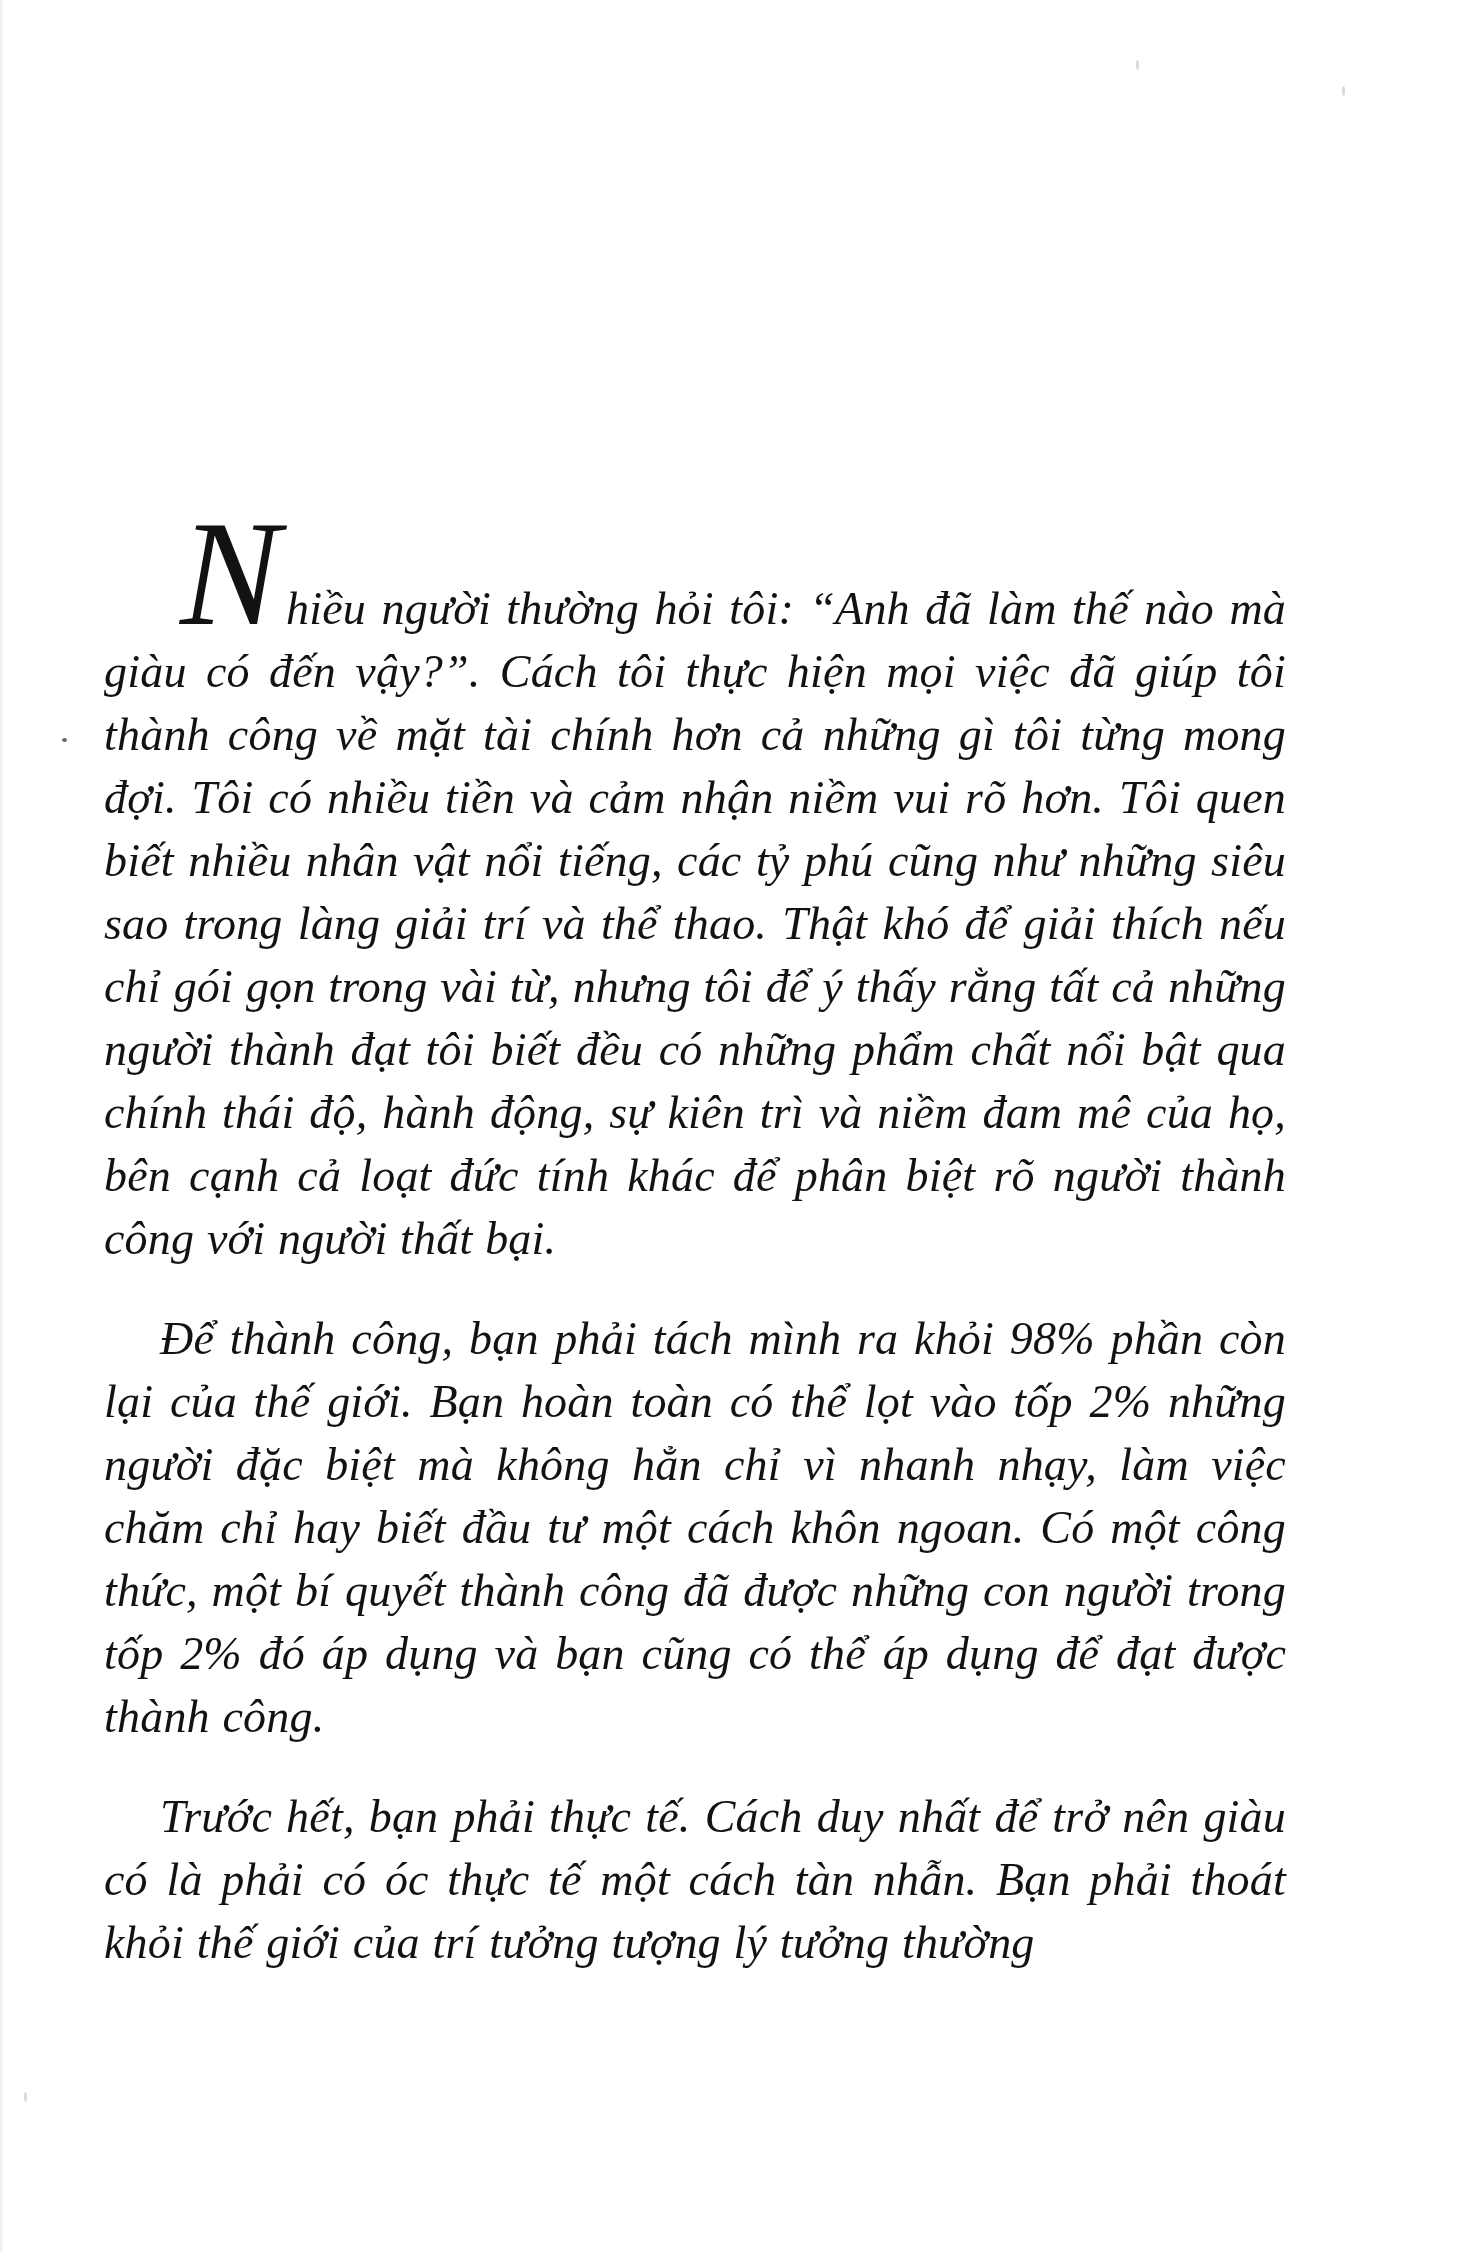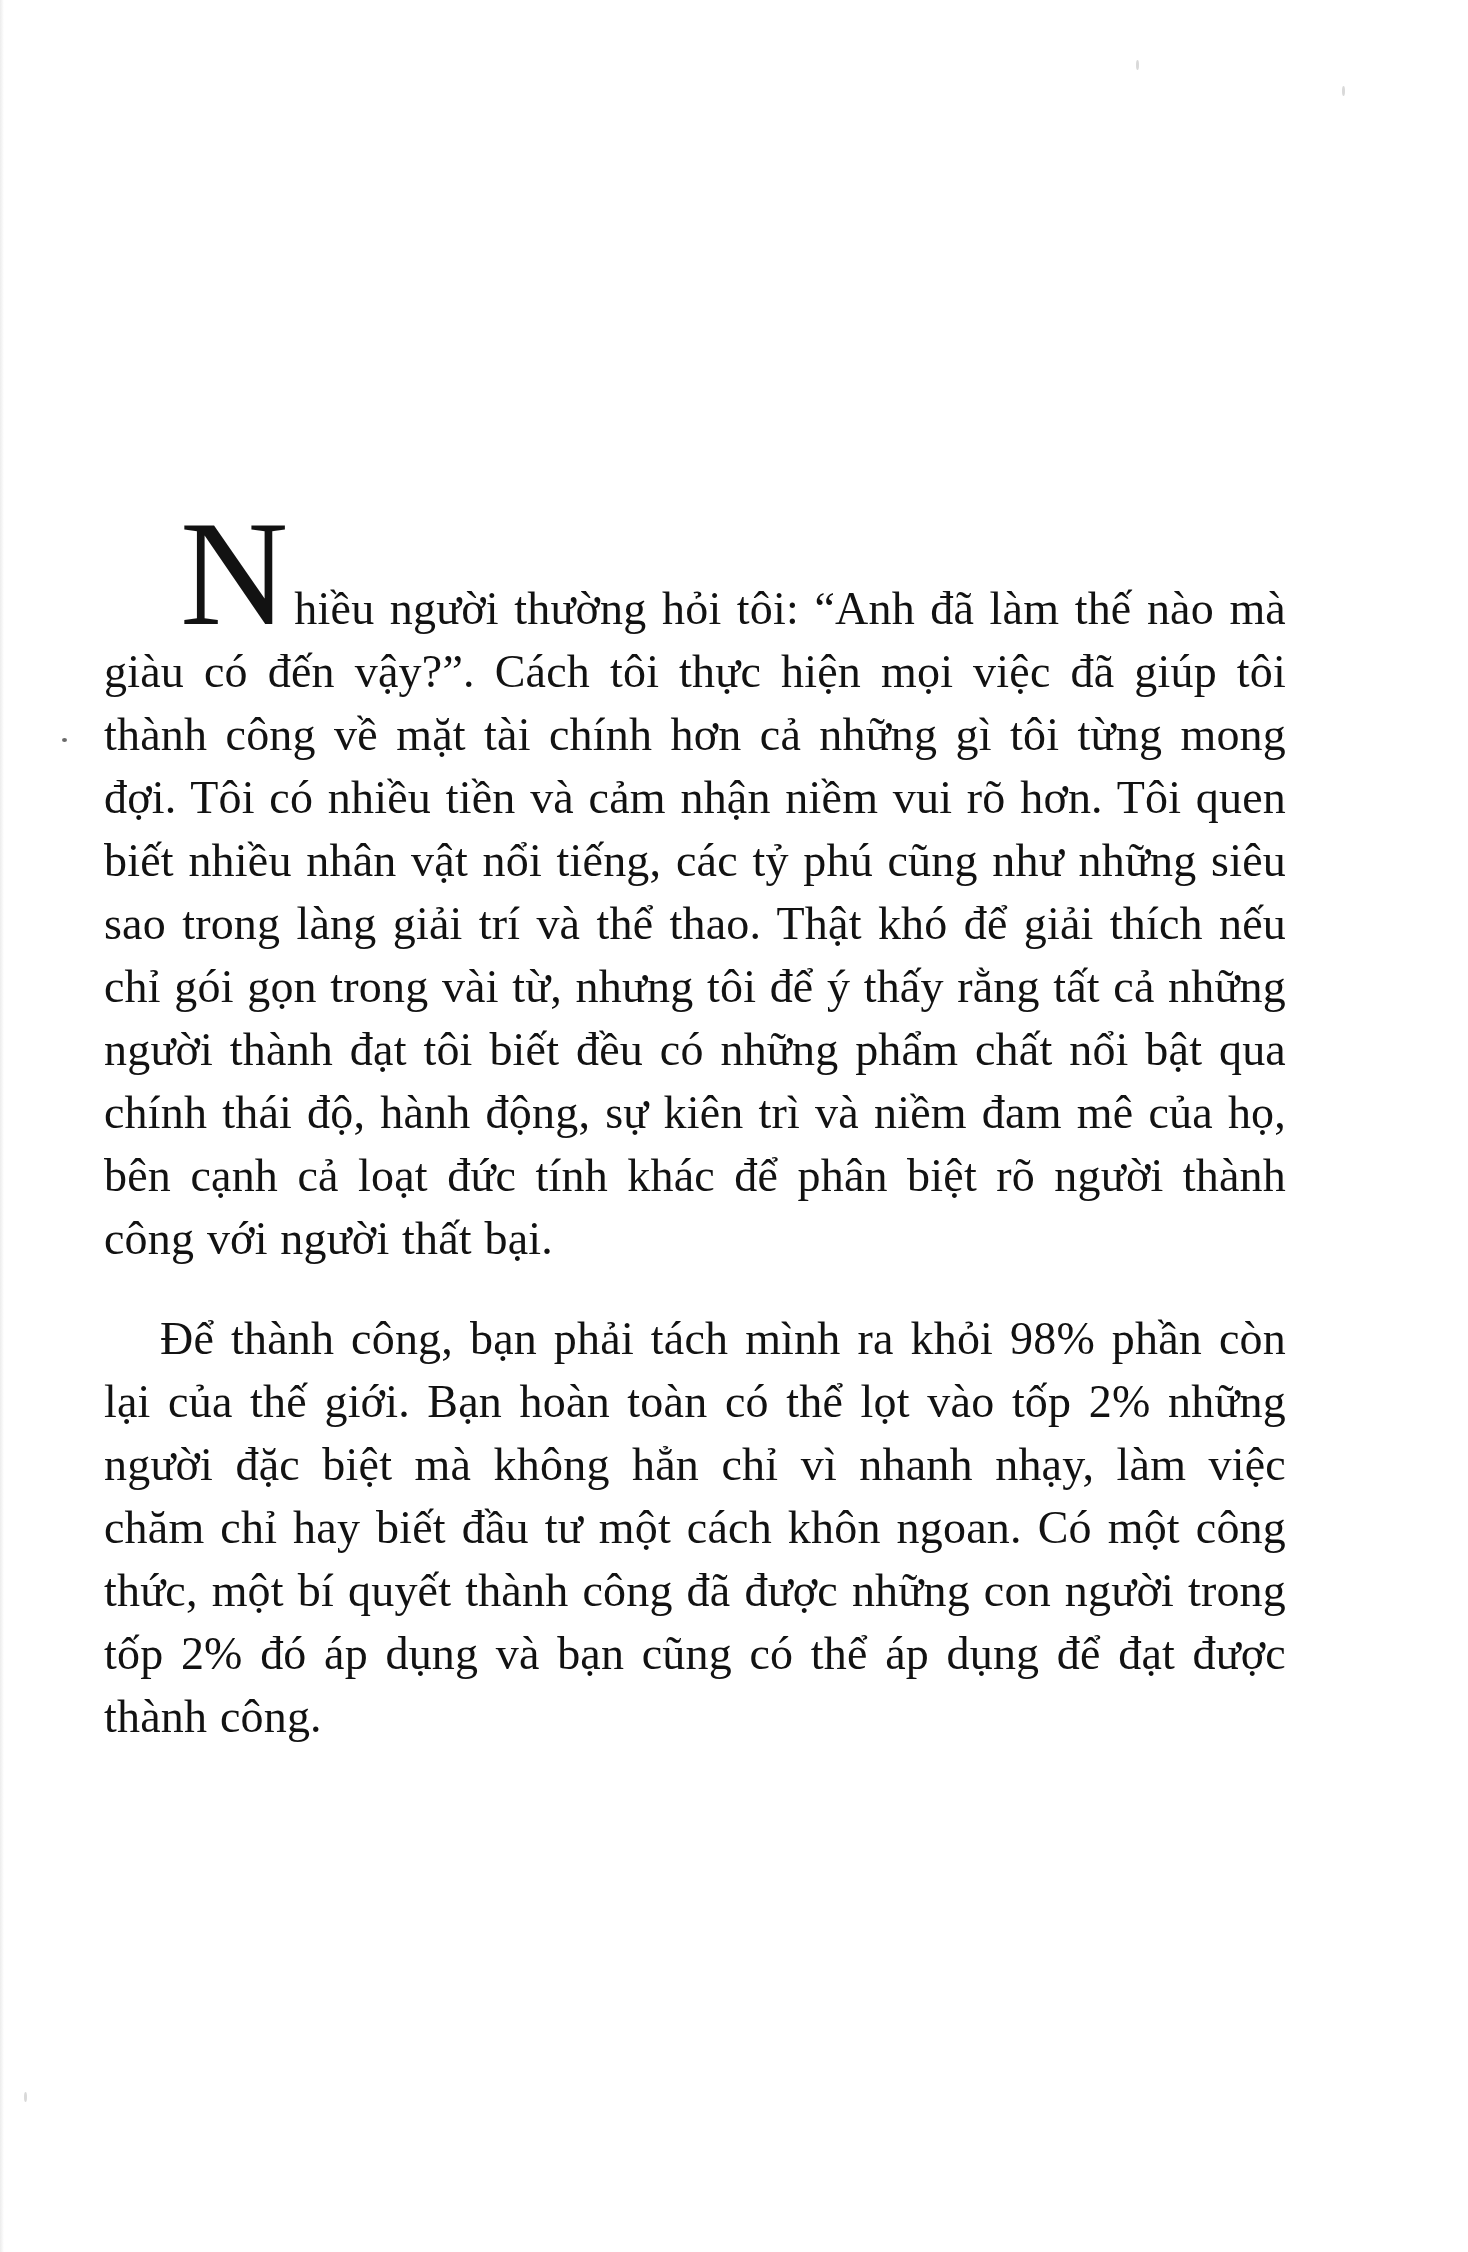--- a/index.html
+++ b/index.html
@@ -29,20 +29,21 @@
     width: 1198px;
   }
 
   .para {
     margin: 0 16px 37px 0;
     font-size: 46px;
     line-height: 63px;
     text-align: justify;
     letter-spacing: 0.2px;
     word-spacing: 1px;
+    font-style: italic;
   }
 
   .para-first { text-indent: 76px; }
   .para-indent { text-indent: 56px; }
 
   
   .dropcap {
     font-size: 150px;
     line-height: 0;
     margin-right: 6px;
@@ -60,19 +61,20 @@
 <body>
 
 <div class="page">
   <div class="scan-edge"></div>
 
   <div class="text-block">
     <p class="para para-first"><span class="dropcap">N</span><span>hiều người thường hỏi tôi: “Anh đã làm thế nào mà giàu có đến vậy?”. Cách tôi thực hiện mọi việc đã giúp tôi thành công về mặt tài chính hơn cả những gì tôi từng mong đợi. Tôi có nhiều tiền và cảm nhận niềm vui rõ hơn. Tôi quen biết nhiều nhân vật nổi tiếng, các tỷ phú cũng như những siêu sao trong làng giải trí và thể thao. Thật khó để giải thích nếu chỉ gói gọn trong vài từ, nhưng tôi để ý thấy rằng tất cả những người thành đạt tôi biết đều có những phẩm chất nổi bật qua chính thái độ, hành động, sự kiên trì và niềm đam mê của họ, bên cạnh cả loạt đức tính khác để phân biệt rõ người thành công với người thất bại.</span></p>
 
     <p class="para para-indent"><span>Để thành công, bạn phải tách mình ra khỏi 98% phần còn lại của thế giới. Bạn hoàn toàn có thể lọt vào tốp 2% những người đặc biệt mà không hẳn chỉ vì nhanh nhạy, làm việc chăm chỉ hay biết đầu tư một cách khôn ngoan. Có một công thức, một bí quyết thành công đã được những con người trong tốp 2% đó áp dụng và bạn cũng có thể áp dụng để đạt được thành công.</span></p>
 
+    <p class="para para-indent"><span>Trước hết, bạn phải thực tế. Cách duy nhất để trở nên giàu có là phải có óc thực tế một cách tàn nhẫn. Bạn phải thoát khỏi thế giới của trí tưởng tượng lý tưởng thường</span></p>
   </div>
 
   <div class="speck speck-dark" style="left:62px;  top:738px;"></div>
   <div class="speck speck-light" style="left:1136px; top:60px;"></div>
   <div class="speck speck-light" style="left:1342px; top:86px;"></div>
   <div class="speck speck-light" style="left:24px;  top:2092px;"></div>
 </div>
 
 </body></html>

